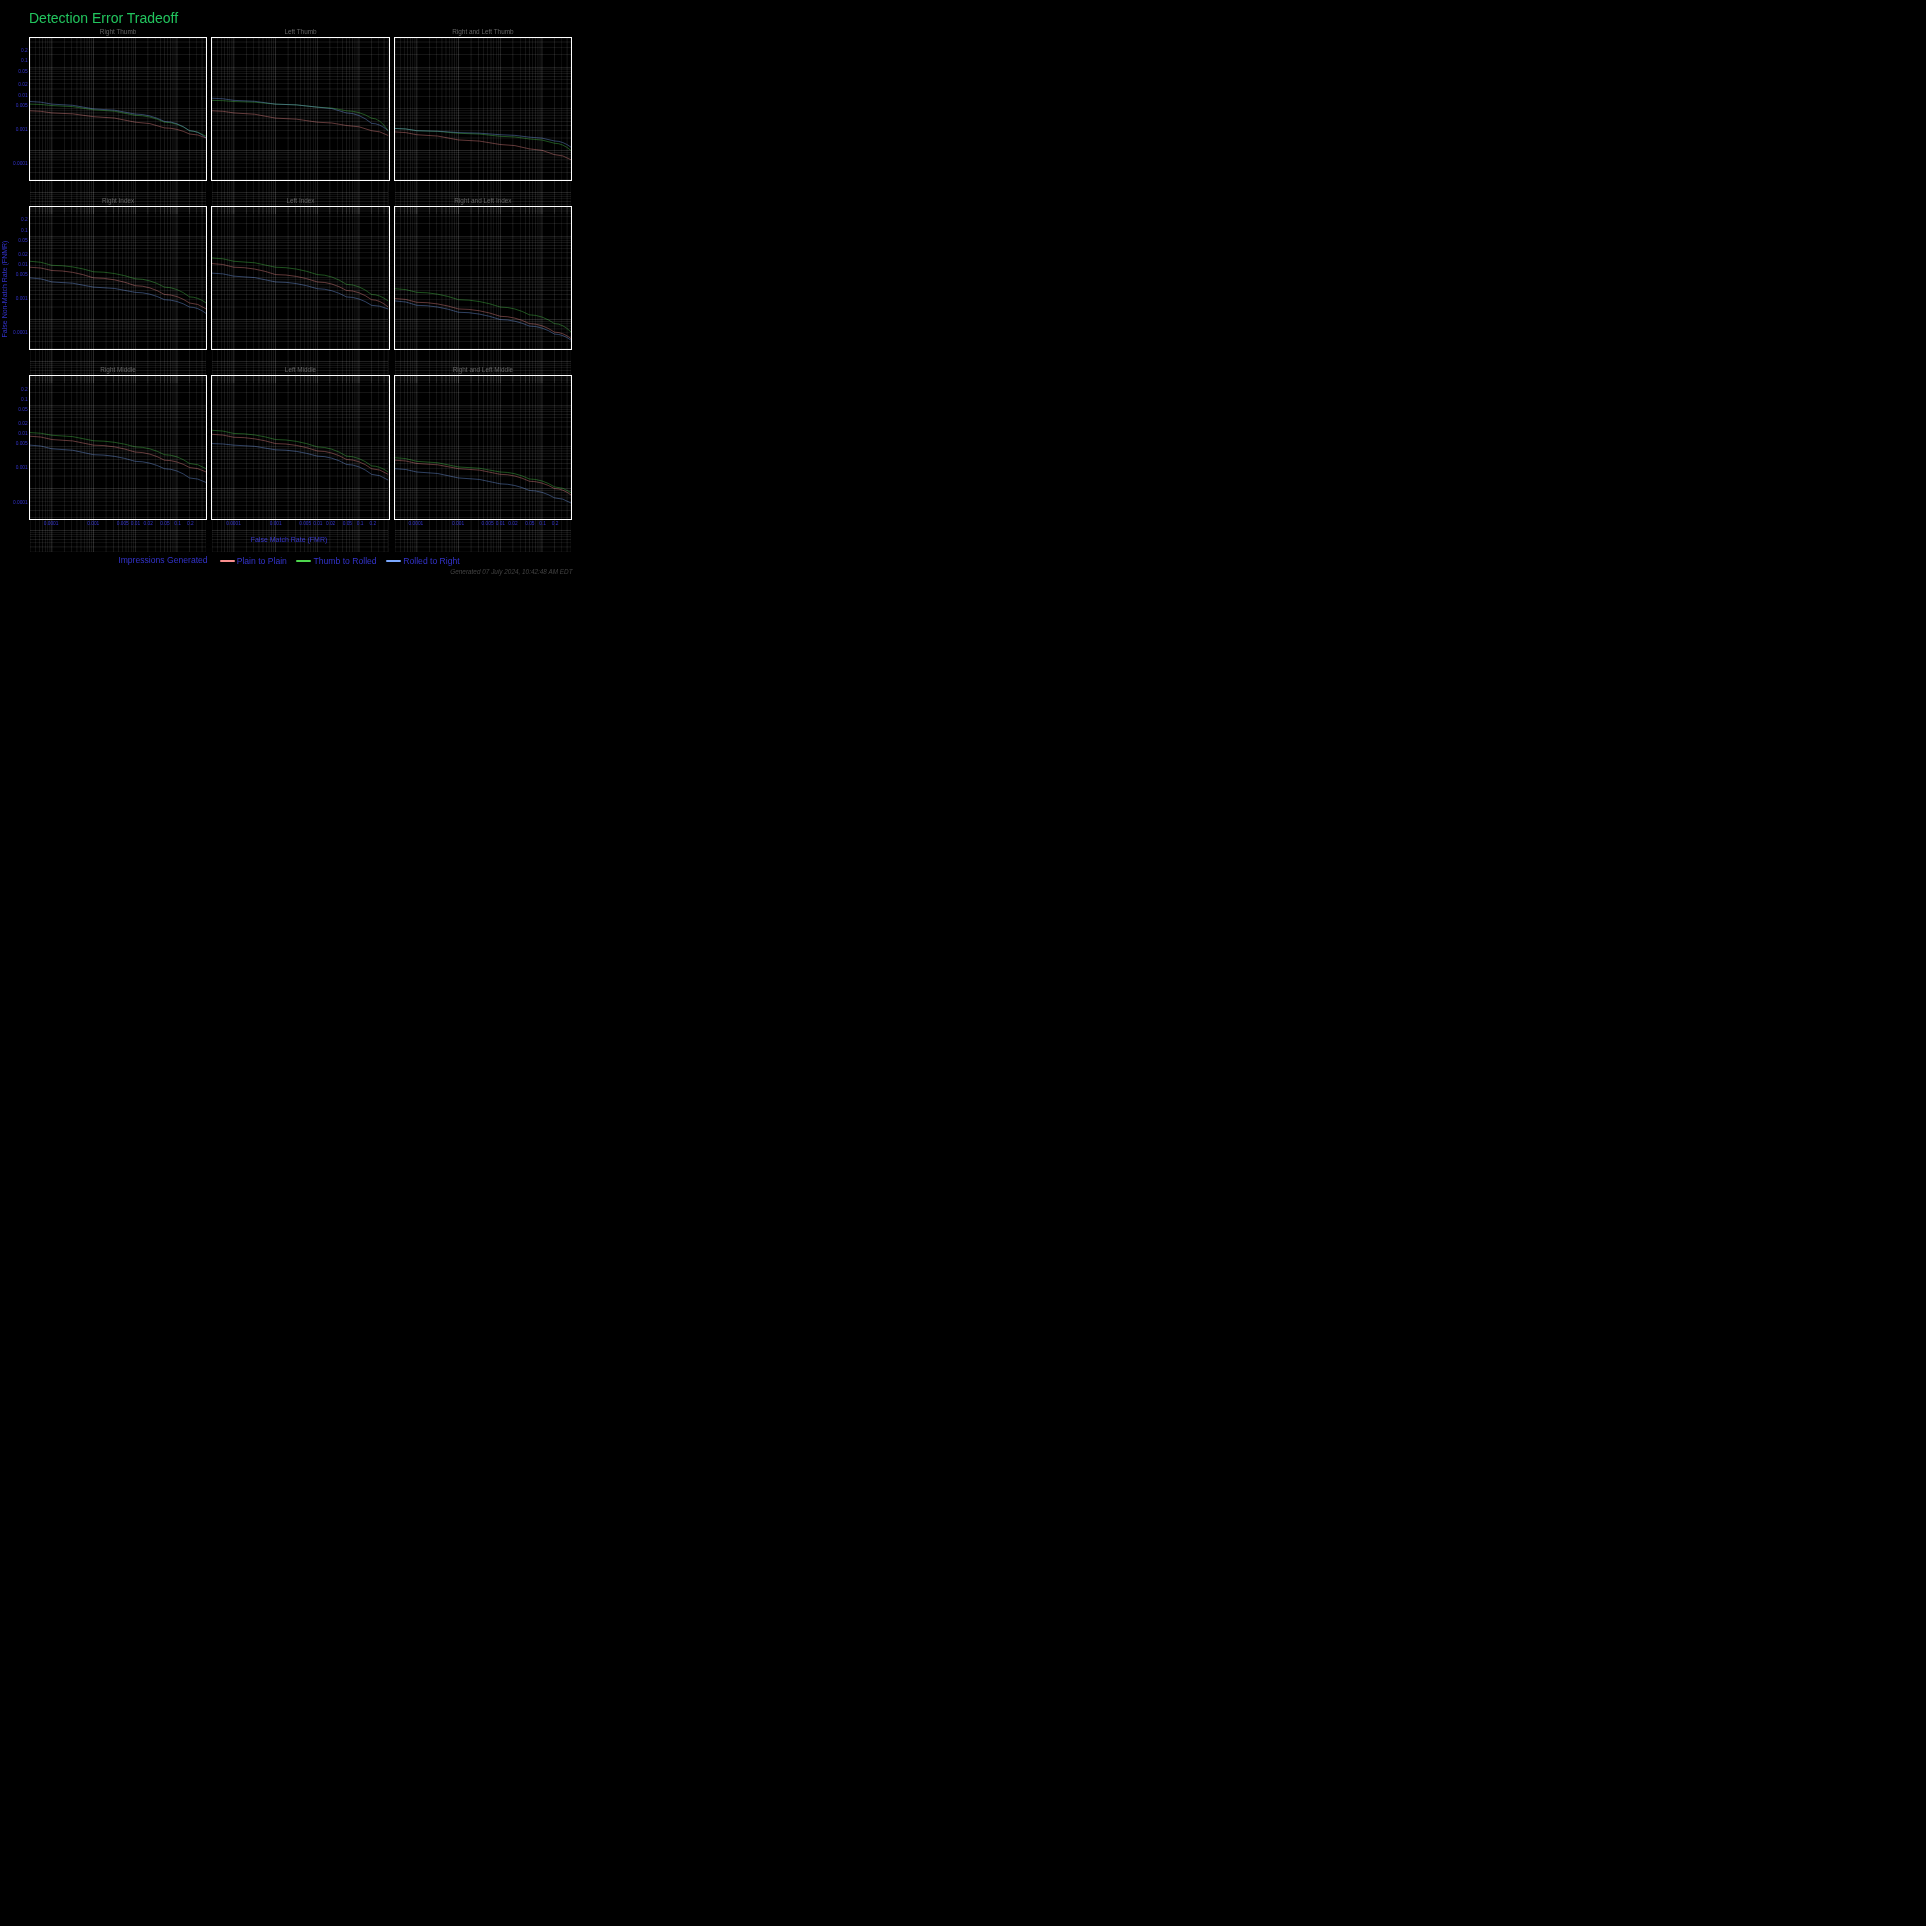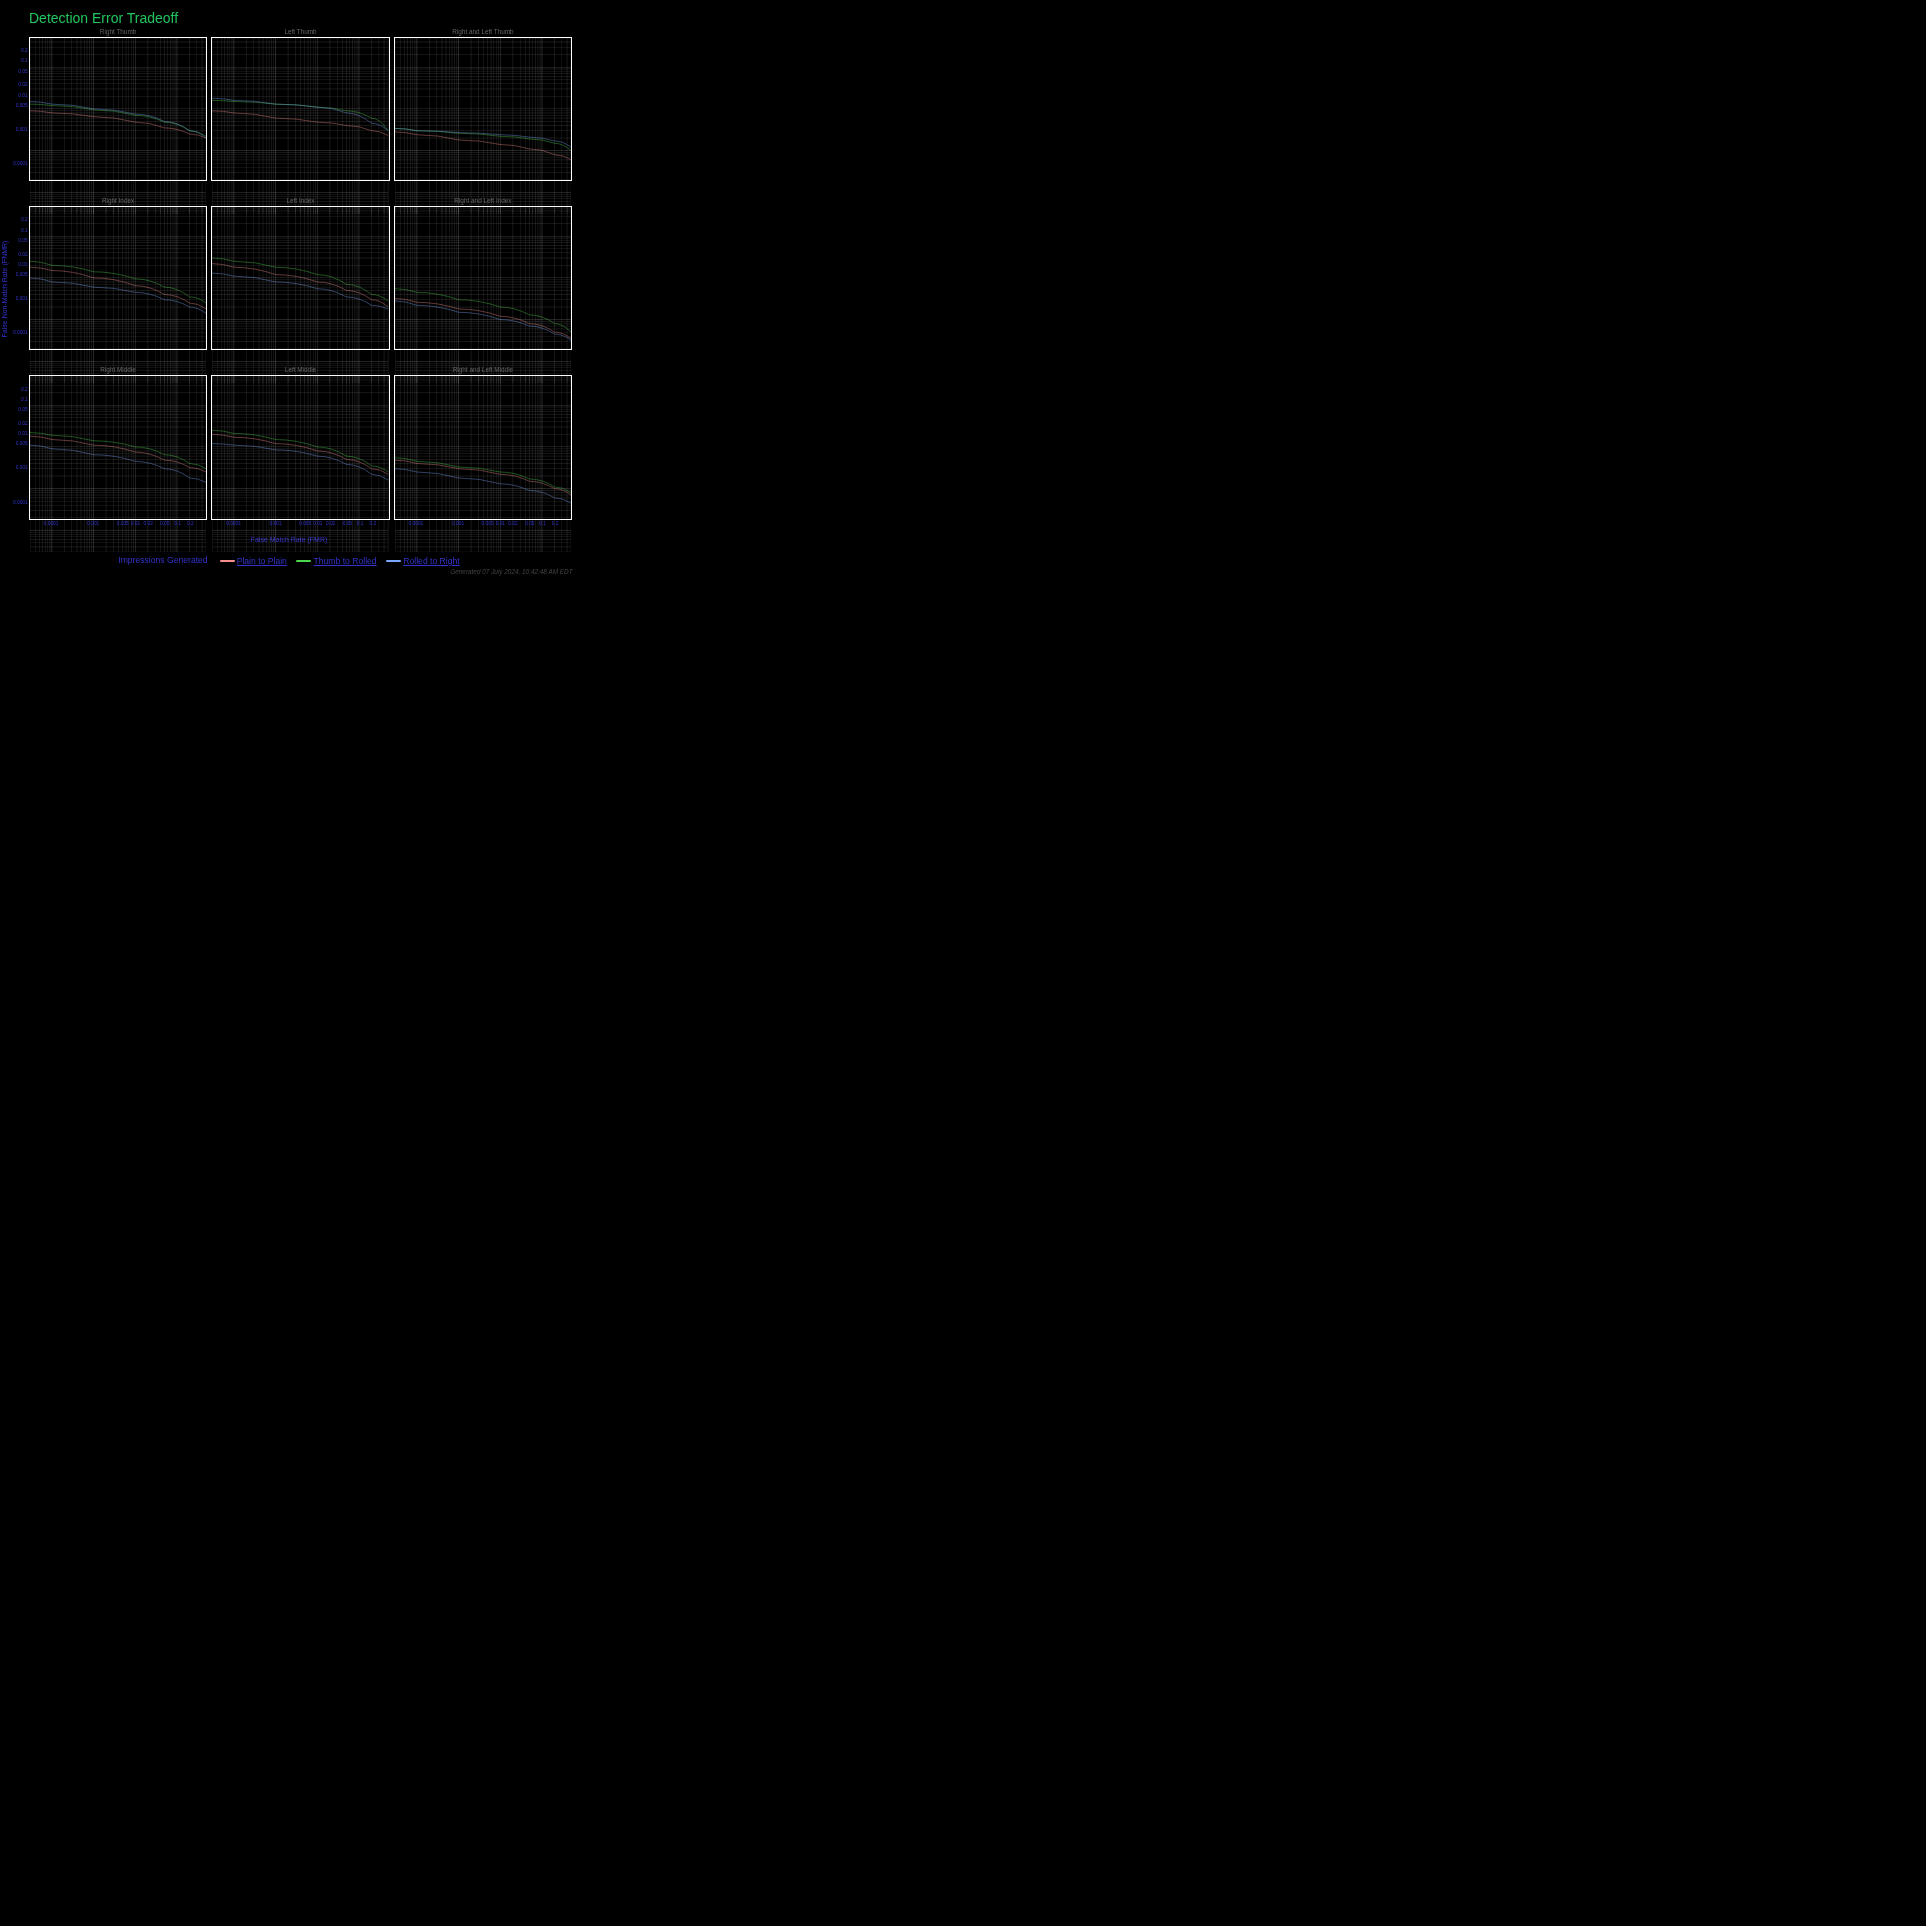--- a/index.html
+++ b/index.html
@@ -2,21 +2,21 @@
 <html style="font-size:8.6px"><head>
 <meta charset="utf-8">
 <style>
   html,body{margin:0;padding:0;background:#000;color:#fff;font-family:"Helvetica Neue",Arial,sans-serif;}
   .page{width:578px;height:578px;position:relative;background:#000;}
   .title{position:absolute;left:29px;top:4.3px;color:#22c55e;font-size:14px;margin-top:6px;}
   .ylabel{position:absolute;left:1.1px;top:289px;color:#3333cc;font-size:7px;transform:rotate(-90deg) translate(-50%,0);transform-origin:left top;white-space:nowrap;}
   .xlabel{position:absolute;left:0;right:0;top:536px;text-align:center;color:#3333cc;font-size:7px;}
   .legend{position:absolute;left:0;right:0;top:555px;text-align:center;color:#3333cc;font-size:8.6px;}
   .legend .sw{display:inline-block;width:15px;height:2.1px;vertical-align:middle;margin:0 2.1px 0 9.6px;border-radius:1.1px;}
-  .legend .lbl{vertical-align:middle;text-decoration:underline;}
+  .legend .lbl{vertical-align:middle;}
   .footer{position:absolute;right:5.4px;bottom:3.2px;color:#444;font-style:italic;font-size:6.4px;}
   .grid{position:absolute;left:29px;top:29px;width:543px;height:498px;display:grid;grid-template-columns:repeat(3,1fr);grid-template-rows:repeat(3,1fr);gap:9.6px 4.3px;}
   .cell{position:relative;}
   .ptitle{position:absolute;left:0;right:0;top:-1.1px;text-align:center;color:#666;font-size:6.4px;}
   .plot{position:absolute;left:0;top:7.5px;right:0;bottom:7.5px;border:0.5px solid #fff;box-sizing:border-box;}
   .yticks{position:absolute;left:-20.3px;top:7.5px;bottom:7.5px;width:19px;}
   .yticks span{position:absolute;right:0;transform:translateY(-50%);color:#3333cc;font-size:4.8px;white-space:nowrap;}
   .xticks{position:absolute;left:0;right:0;bottom:-1.1px;height:7.5px;}
   .xticks span{position:absolute;top:0;transform:translateX(-50%);color:#3333cc;font-size:4.8px;white-space:nowrap;}
   svg{position:absolute;inset:0;}

